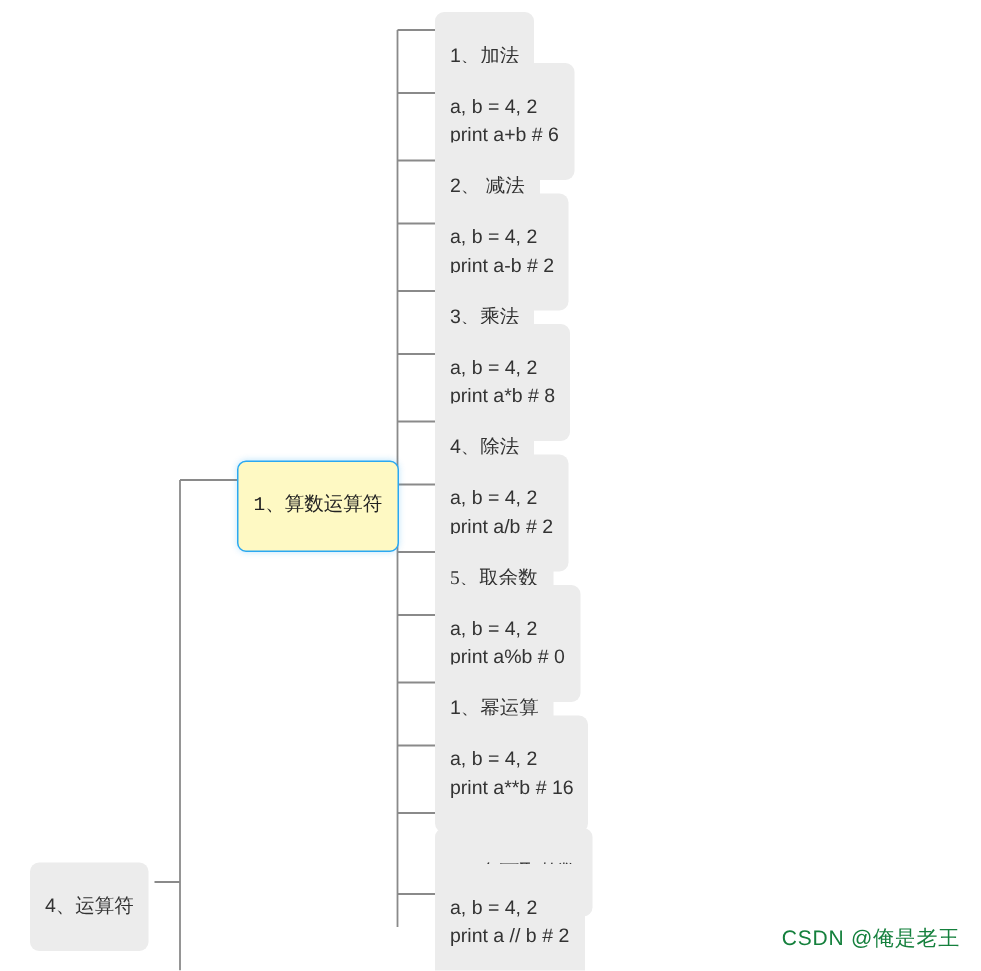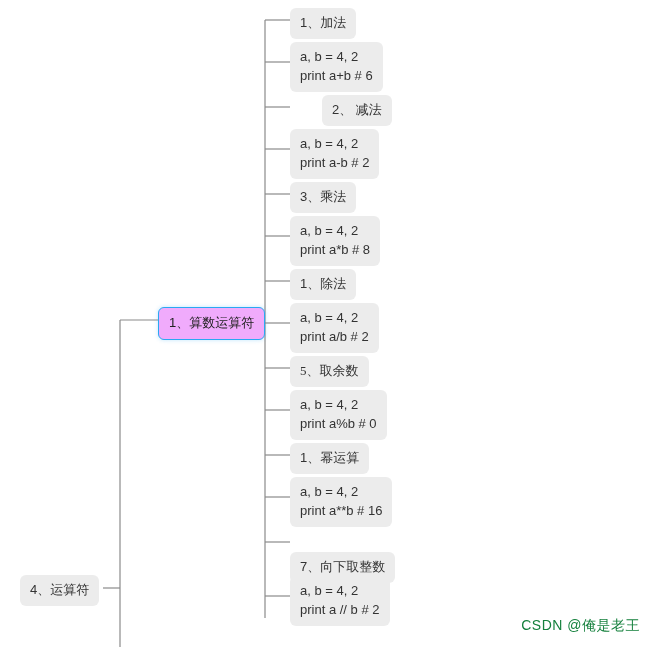--- a/index.html
+++ b/index.html
@@ -11,30 +11,31 @@
     background: #ffffff;
     font-family: "Microsoft YaHei", "PingFang SC", sans-serif;
     font-size: 13px;
     color: #333;
     overflow: hidden;
   }
   .node {
     position: absolute;
     background: #ececec;
     border-radius: 6px;
-    padding: 6px 10px;
+    padding: 20px 10px;
     line-height: 1.45;
     white-space: nowrap;
   }
   .node.selected {
-    background: #f0abfc;
+    background: #fef9c3;
     border: 1.5px solid #2aa8f2;
     border-radius: 6px;
     box-shadow: 0 0 4px rgba(42,168,242,0.3);
     color: #222;
+    font-family: Liberation Mono, monospace;
   }
   .multi { white-space: pre; }
   svg.connectors {
     position: absolute;
     left: 0; top: 0;
     width: 654px; height: 647px;
     pointer-events: none;
   }
   svg.connectors path {
     fill: none;
@@ -91,29 +92,29 @@
 <div class="circle-node" style="left:255px; top:315px;"></div>
 
 <div class="node" style="left:20px; top:575px;">4、运算符</div>
 
 <div class="node selected" style="left:158px; top:307px;">1、算数运算符</div>
 
 <div class="node" style="left:290px; top:8px;">1、加法</div>
 <div class="node multi" style="left:290px; top:42px;">a, b = 4, 2
 print a+b # 6</div>
 
-<div class="node" style="left:290px; top:95px;margin-left:32px;">2、 减法</div>
+<div class="node" style="left:290px; top:95px;">2、 减法</div>
 <div class="node multi" style="left:290px; top:129px;">a, b = 4, 2
 print a-b # 2</div>
 
 <div class="node" style="left:290px; top:182px;">3、乘法</div>
 <div class="node multi" style="left:290px; top:216px;">a, b = 4, 2
 print a*b # 8</div>
 
-<div class="node" style="left:290px; top:269px;">1、除法</div>
+<div class="node" style="left:290px; top:269px;">4、除法</div>
 <div class="node multi" style="left:290px; top:303px;">a, b = 4, 2
 print a/b # 2</div>
 
 <div class="node" style="left:290px; top:356px;font-family:Liberation Serif, serif;">5、取余数</div>
 <div class="node multi" style="left:290px; top:390px;">a, b = 4, 2
 print a%b # 0</div>
 
 <div class="node" style="left:290px; top:443px;">1、幂运算</div>
 <div class="node multi" style="left:290px; top:477px;">a, b = 4, 2
 print a**b # 16</div>

